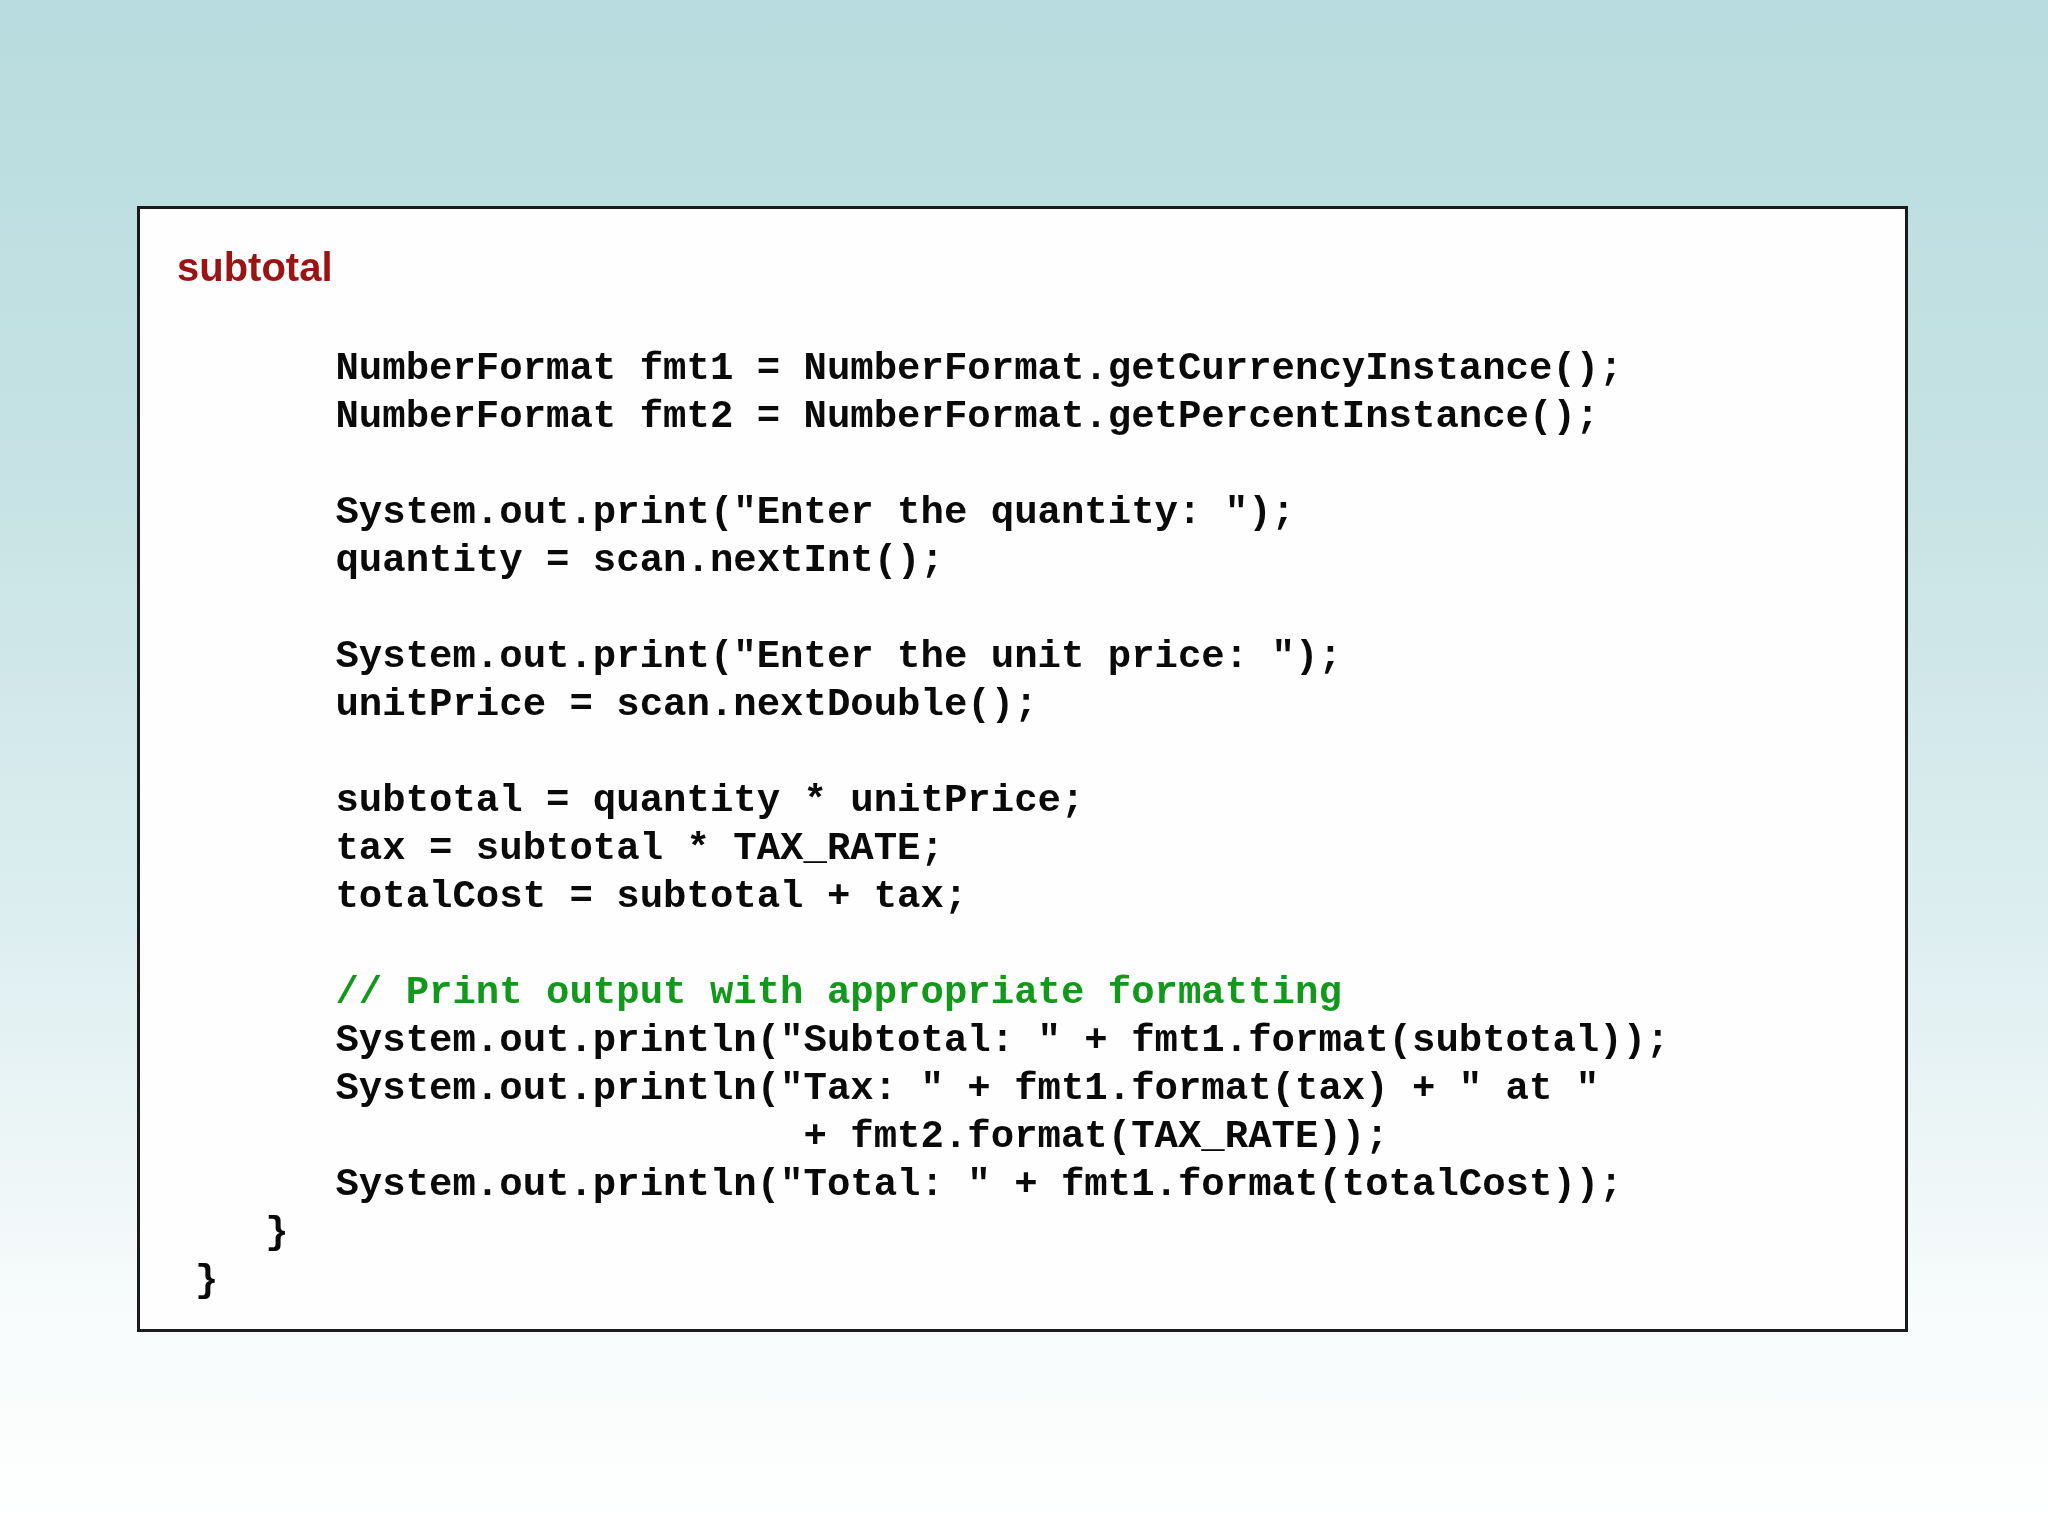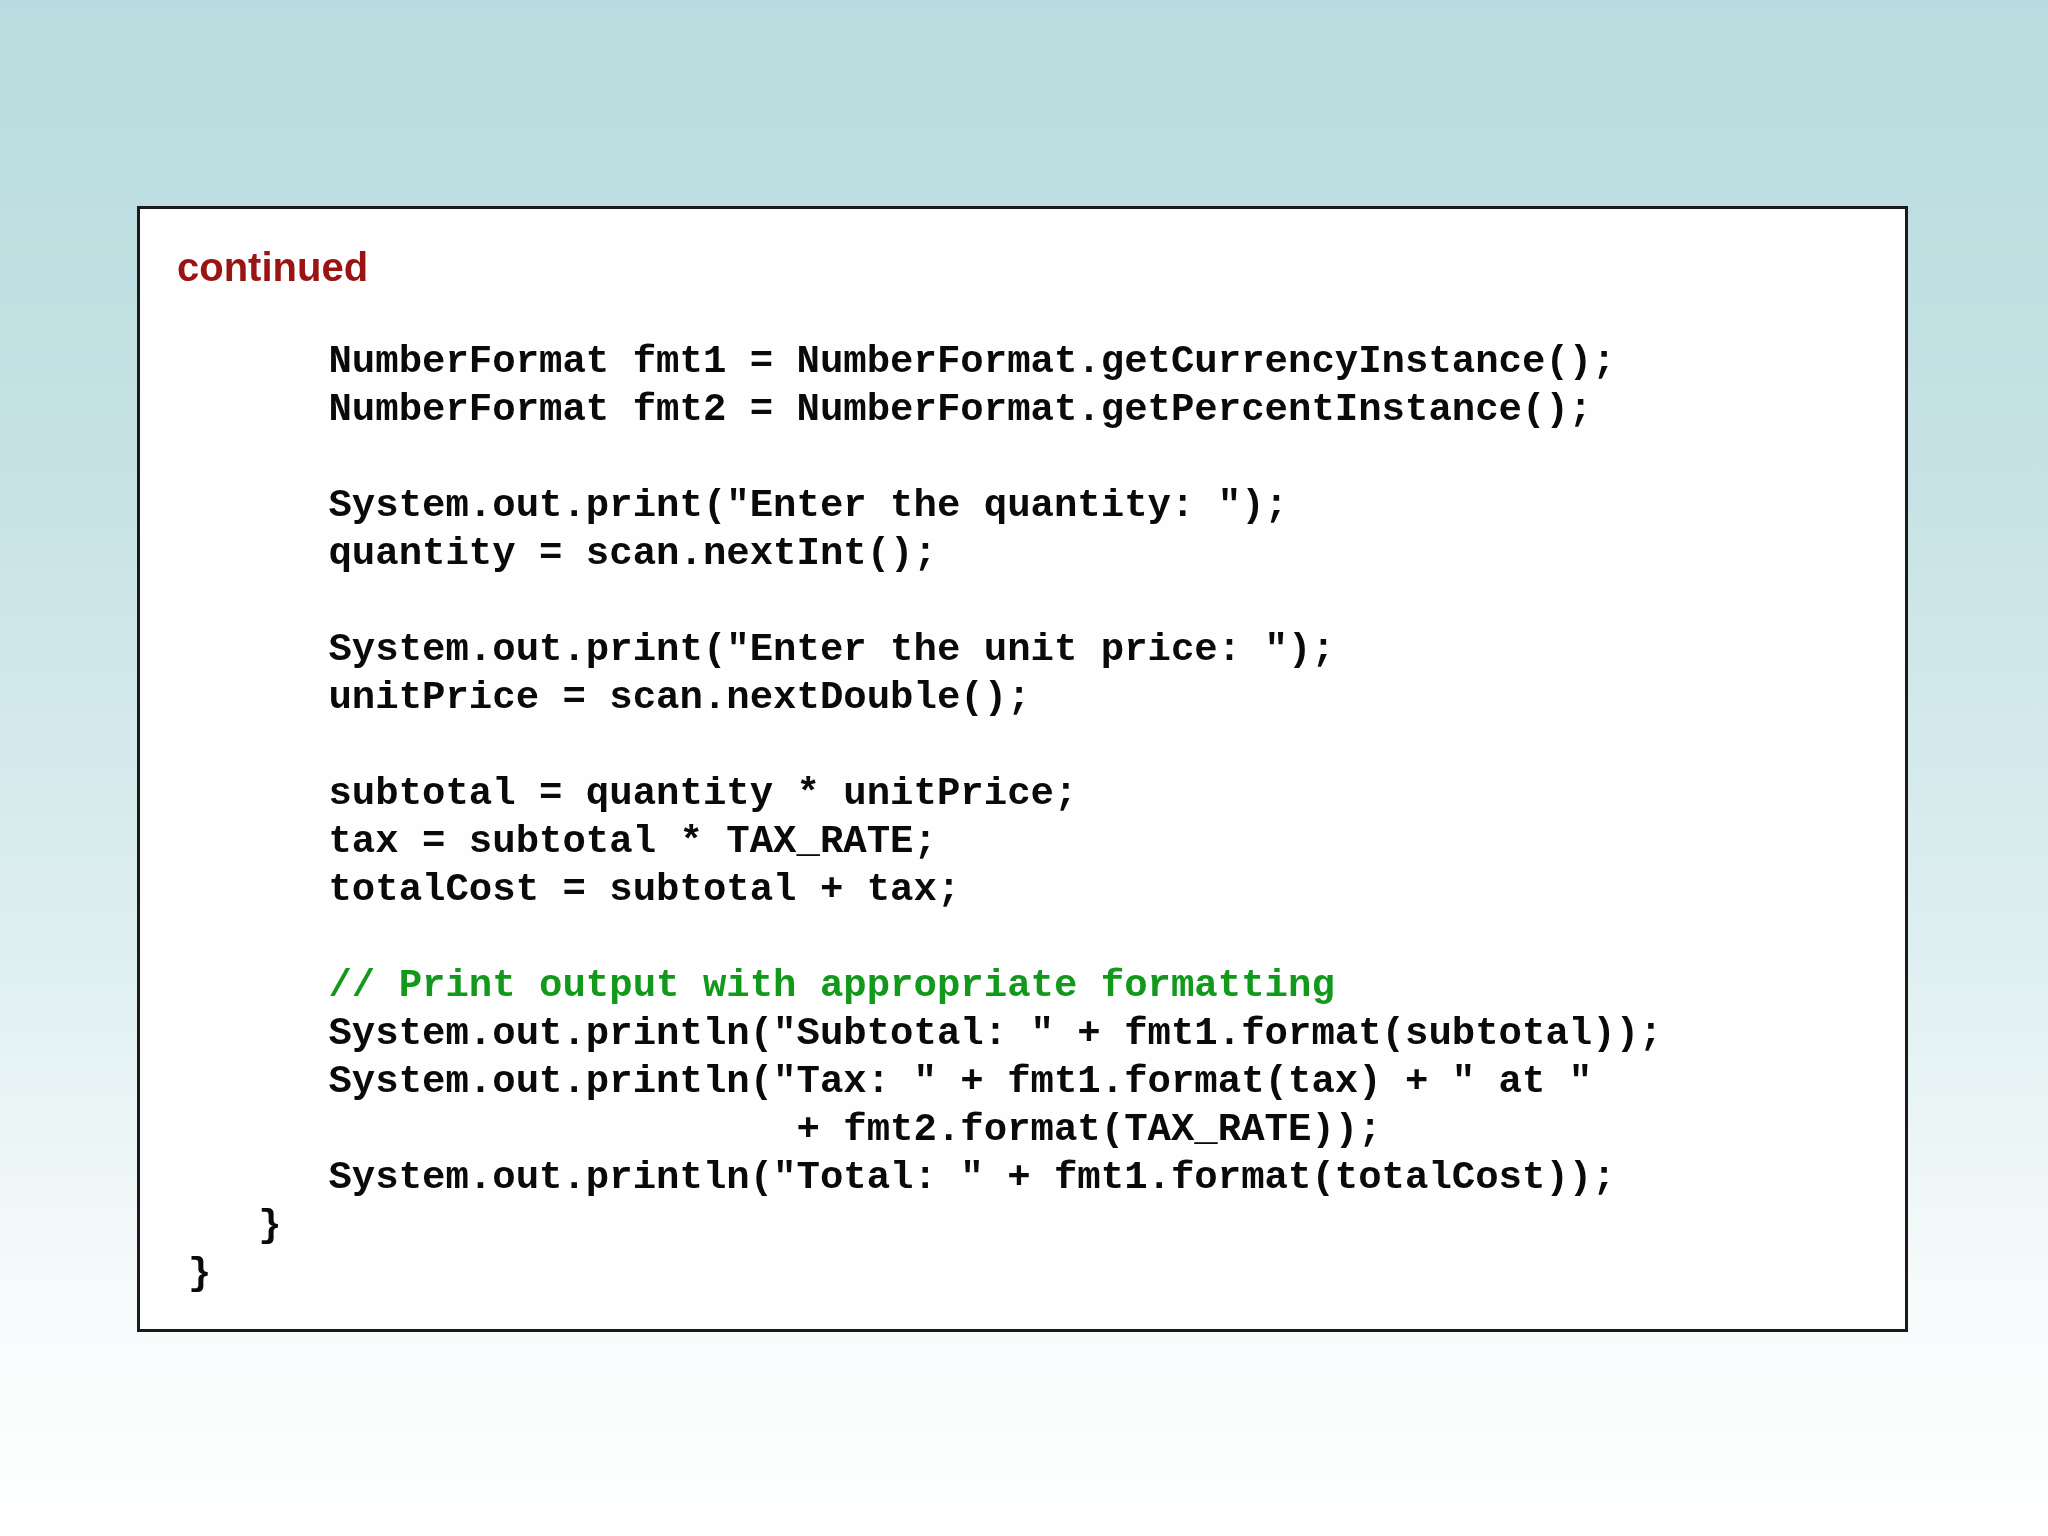--- a/index.html
+++ b/index.html
@@ -34,21 +34,21 @@
     font-size: 40px;
     font-weight: bold;
     color: var(--heading-color);
     line-height: 48px;
     white-space: pre;
   }
   #code-block {
     position: absolute;
     left: 183px;
     top: 333px;
-    margin: 5px;
+    margin: 12px;
     font-family: "Liberation Mono", "DejaVu Sans Mono", monospace;
     font-size: 39px;
     font-weight: bold;
     color: var(--code-color);
     white-space: pre;
   }
   .code-line {
     height: 48px;
     line-height: 48px;
     white-space: pre;
@@ -63,15 +63,15 @@
     font-weight: normal;
     color: #000000;
     white-space: pre;
   }
 </style>
 </head>
 <body>
 
 <div id="slide">
   <div id="code-panel"></div>
-  <div id="heading">continued</div>
+  <div id="heading">subtotal</div>
   <pre id="code-block"><div class="code-line">      NumberFormat fmt1 = NumberFormat.getCurrencyInstance();</div><div class="code-line">      NumberFormat fmt2 = NumberFormat.getPercentInstance();</div><div class="code-line"></div><div class="code-line">      System.out.print("Enter the quantity: ");</div><div class="code-line">      quantity = scan.nextInt();</div><div class="code-line"></div><div class="code-line">      System.out.print("Enter the unit price: ");</div><div class="code-line">      unitPrice = scan.nextDouble();</div><div class="code-line"></div><div class="code-line">      subtotal = quantity * unitPrice;</div><div class="code-line">      tax = subtotal * TAX_RATE;</div><div class="code-line">      totalCost = subtotal + tax;</div><div class="code-line"></div><div class="code-line comment">      // Print output with appropriate formatting</div><div class="code-line">      System.out.println("Subtotal: " + fmt1.format(subtotal));</div><div class="code-line">      System.out.println("Tax: " + fmt1.format(tax) + " at "</div><div class="code-line">                          + fmt2.format(TAX_RATE));</div><div class="code-line">      System.out.println("Total: " + fmt1.format(totalCost));</div><div class="code-line">   }</div><div class="code-line">}</div></pre>
 </div>
 
 </body></html>

